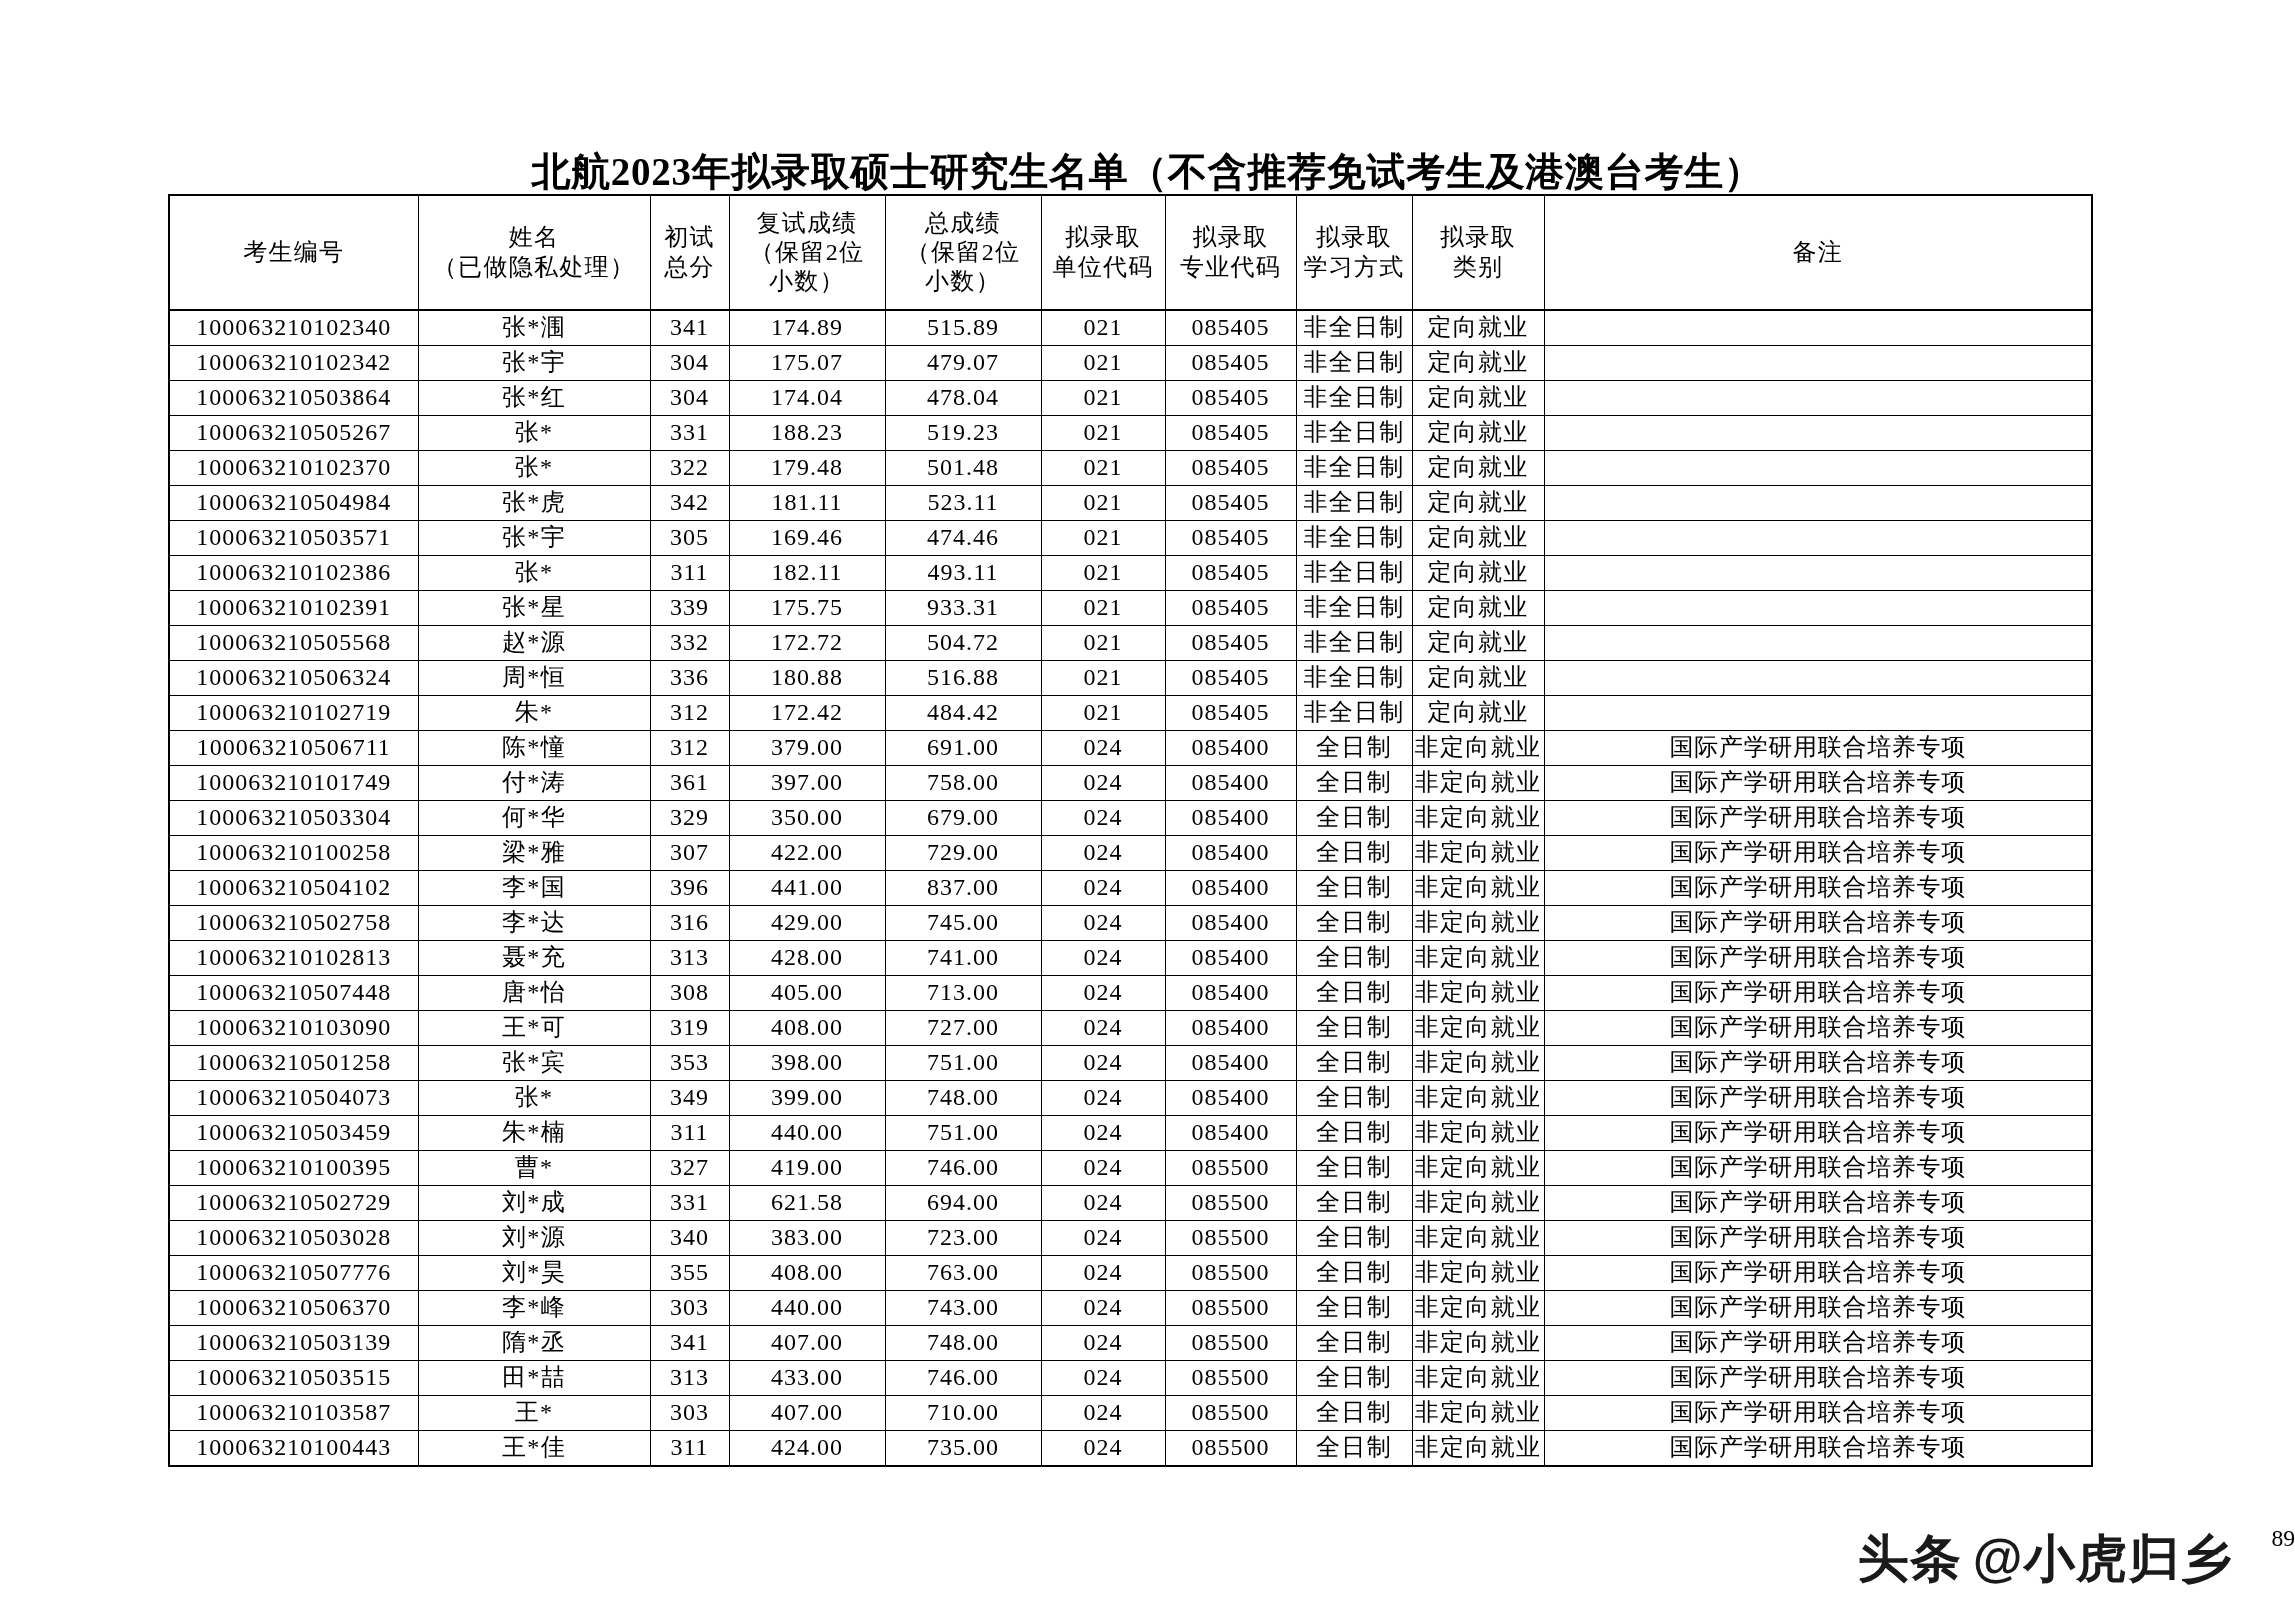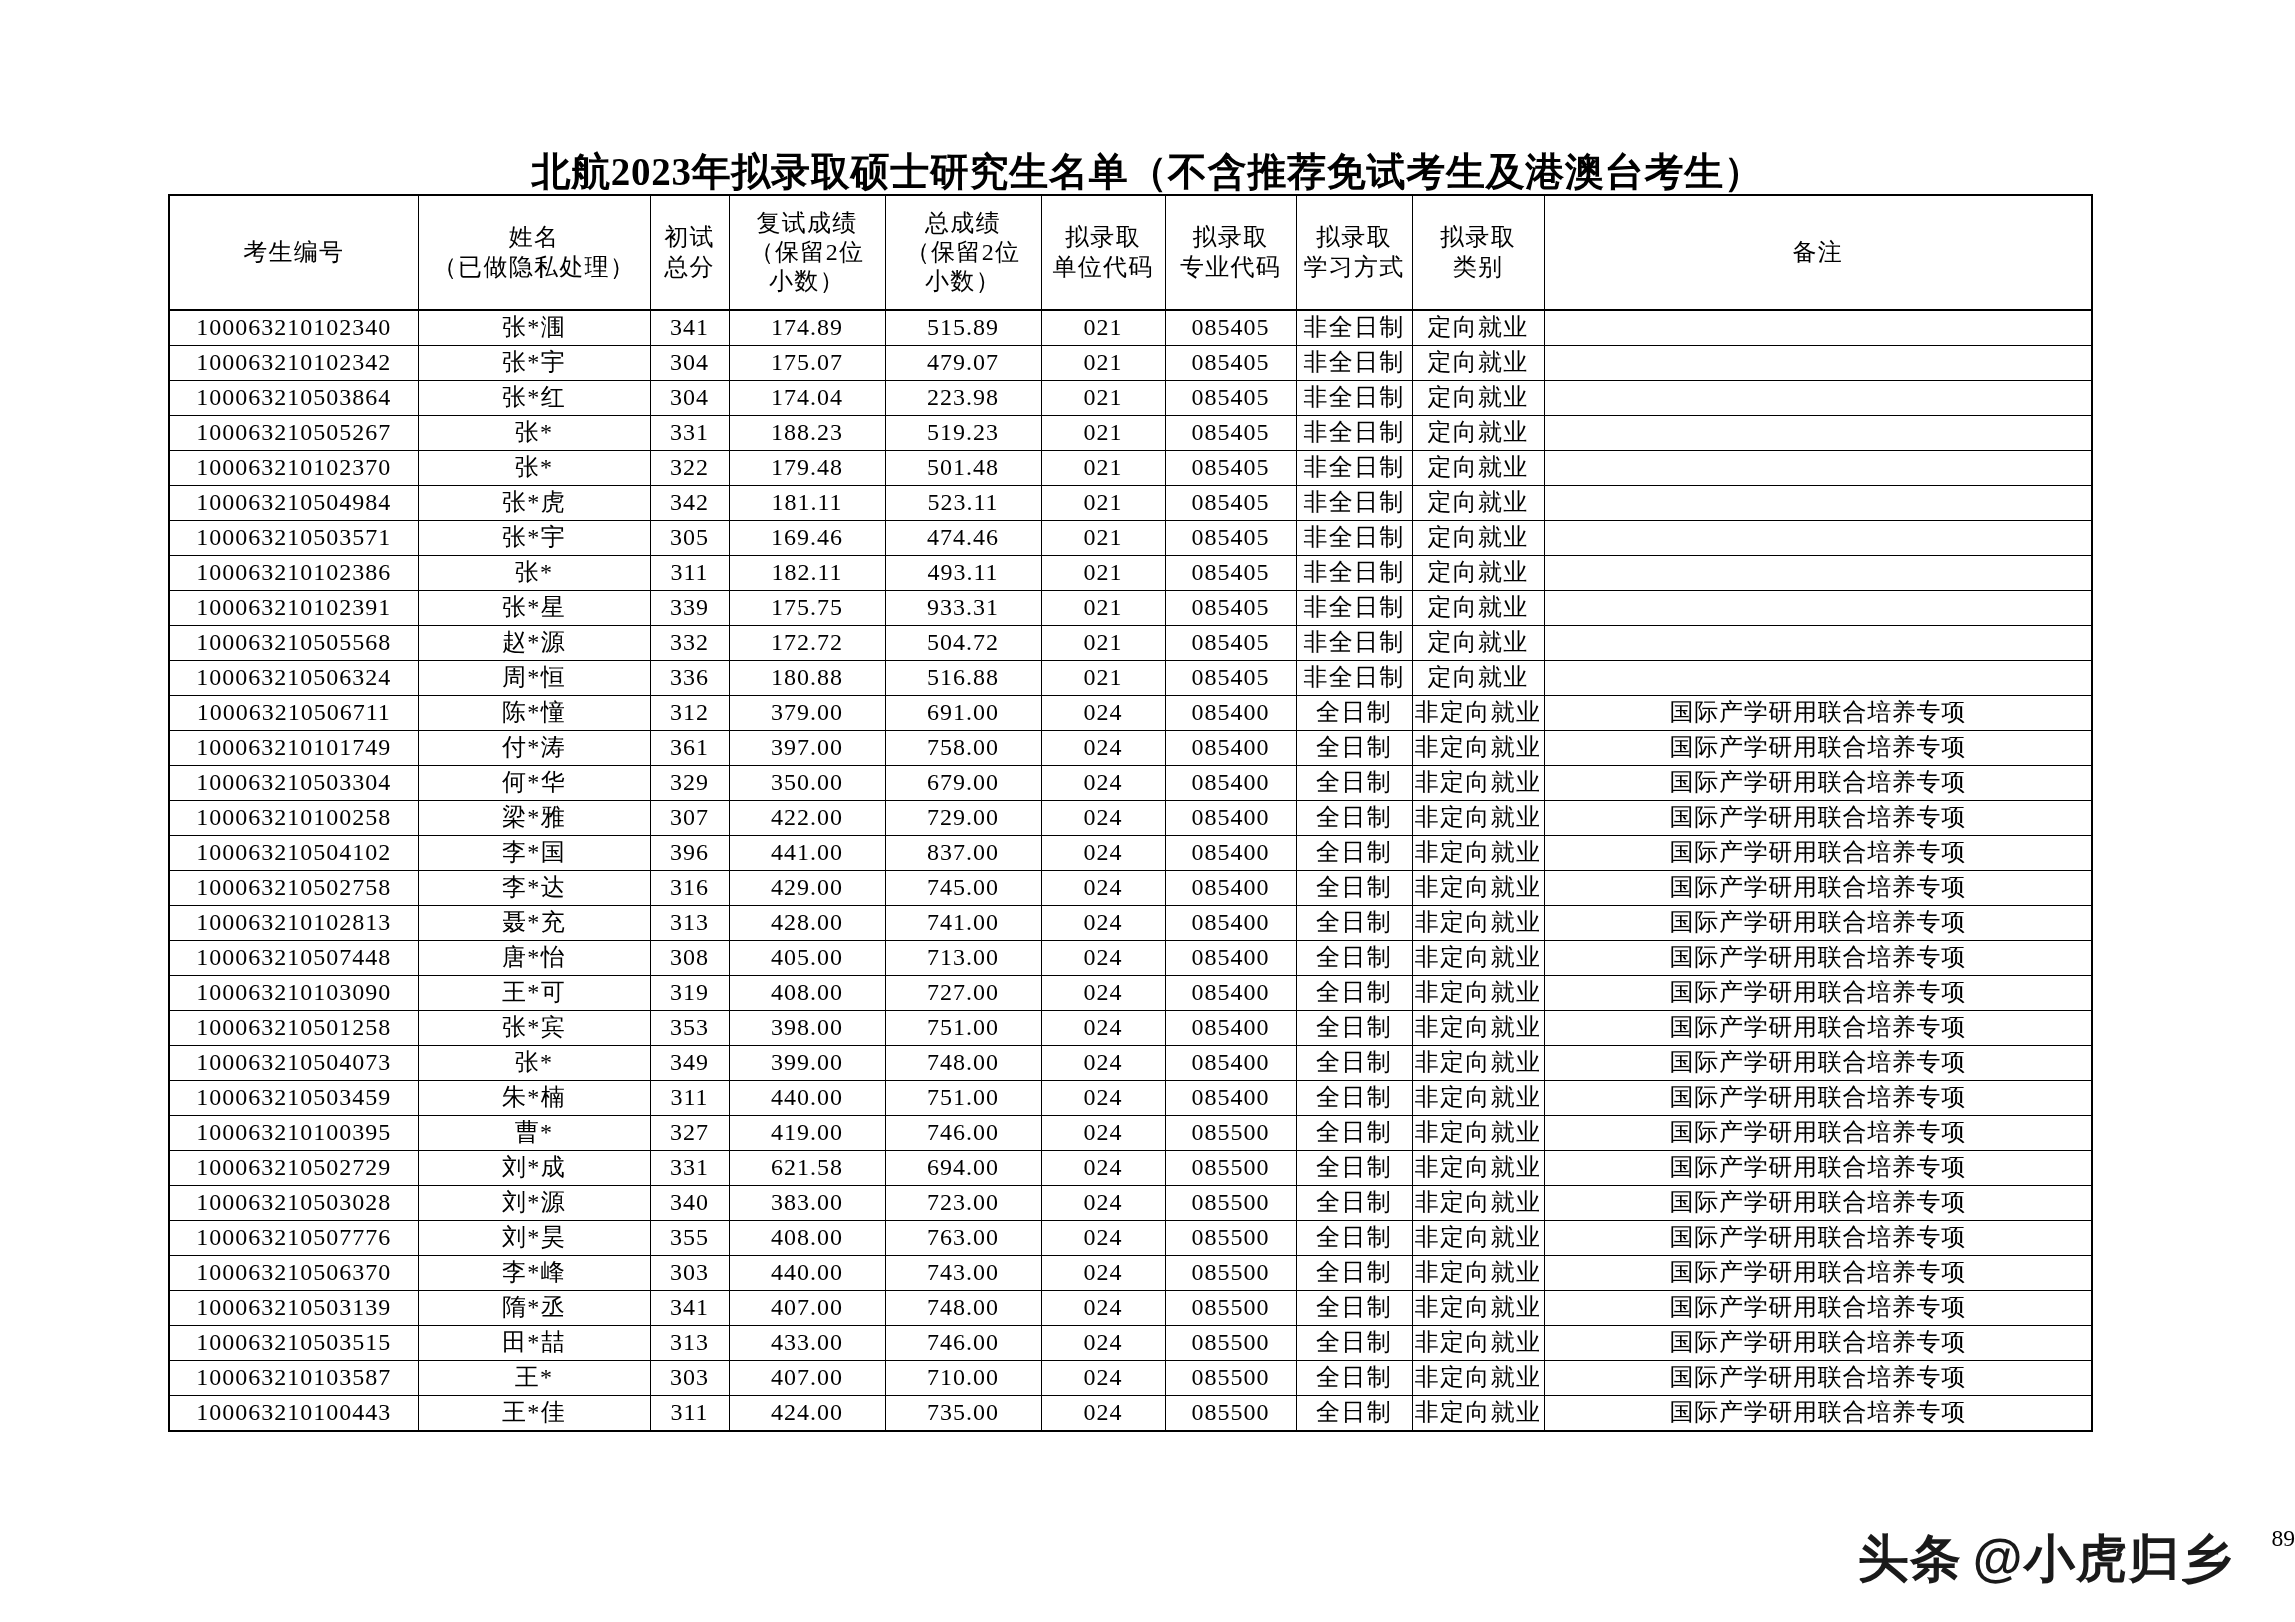--- a/index.html
+++ b/index.html
@@ -206,21 +206,21 @@
             <td class="num">085405</td>
             <td class="cjk">非全日制</td>
             <td class="cjk">定向就业</td>
             <td class="cjk note-cell"></td>
           </tr>
           <tr>
             <td class="num">100063210503864</td>
             <td class="cjk">张*红</td>
             <td class="num">304</td>
             <td class="num">174.04</td>
-            <td class="num">223.98</td>
+            <td class="num">478.04</td>
             <td class="num">021</td>
             <td class="num">085405</td>
             <td class="cjk">非全日制</td>
             <td class="cjk">定向就业</td>
             <td class="cjk note-cell"></td>
           </tr>
           <tr>
             <td class="num">100063210505267</td>
             <td class="cjk">张*</td>
             <td class="num">331</td>
@@ -310,20 +310,32 @@
             <td class="num">336</td>
             <td class="num">180.88</td>
             <td class="num">516.88</td>
             <td class="num">021</td>
             <td class="num">085405</td>
             <td class="cjk">非全日制</td>
             <td class="cjk">定向就业</td>
             <td class="cjk note-cell"></td>
           </tr>
           <tr>
+            <td class="num">100063210102719</td>
+            <td class="cjk">朱*</td>
+            <td class="num">312</td>
+            <td class="num">172.42</td>
+            <td class="num">484.42</td>
+            <td class="num">021</td>
+            <td class="num">085405</td>
+            <td class="cjk">非全日制</td>
+            <td class="cjk">定向就业</td>
+            <td class="cjk note-cell"></td>
+          </tr>
+          <tr>
             <td class="num">100063210506711</td>
             <td class="cjk">陈*憧</td>
             <td class="num">312</td>
             <td class="num">379.00</td>
             <td class="num">691.00</td>
             <td class="num">024</td>
             <td class="num">085400</td>
             <td class="cjk">全日制</td>
             <td class="cjk">非定向就业</td>
             <td class="cjk note-cell">国际产学研用联合培养专项</td>

